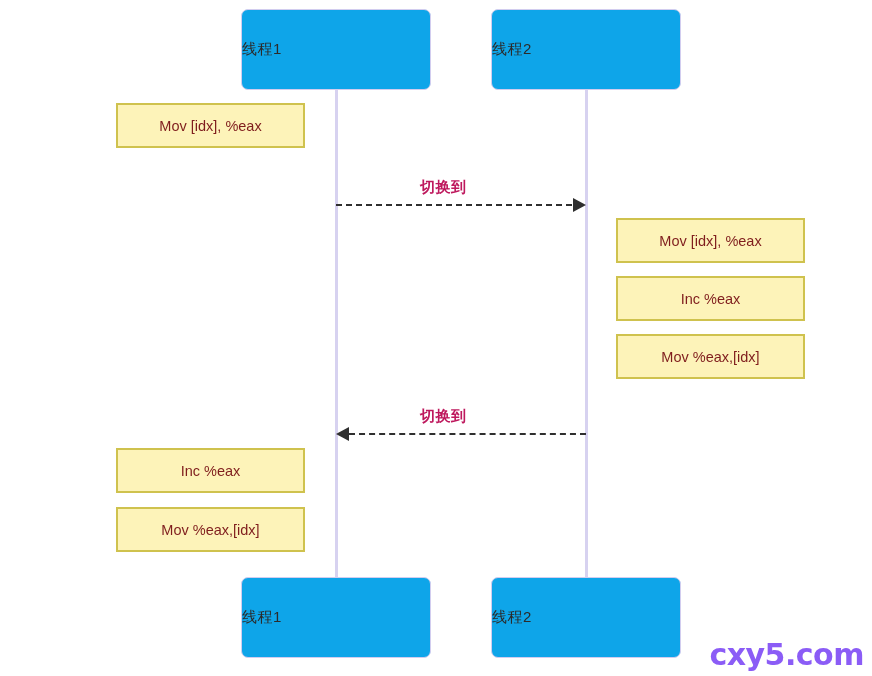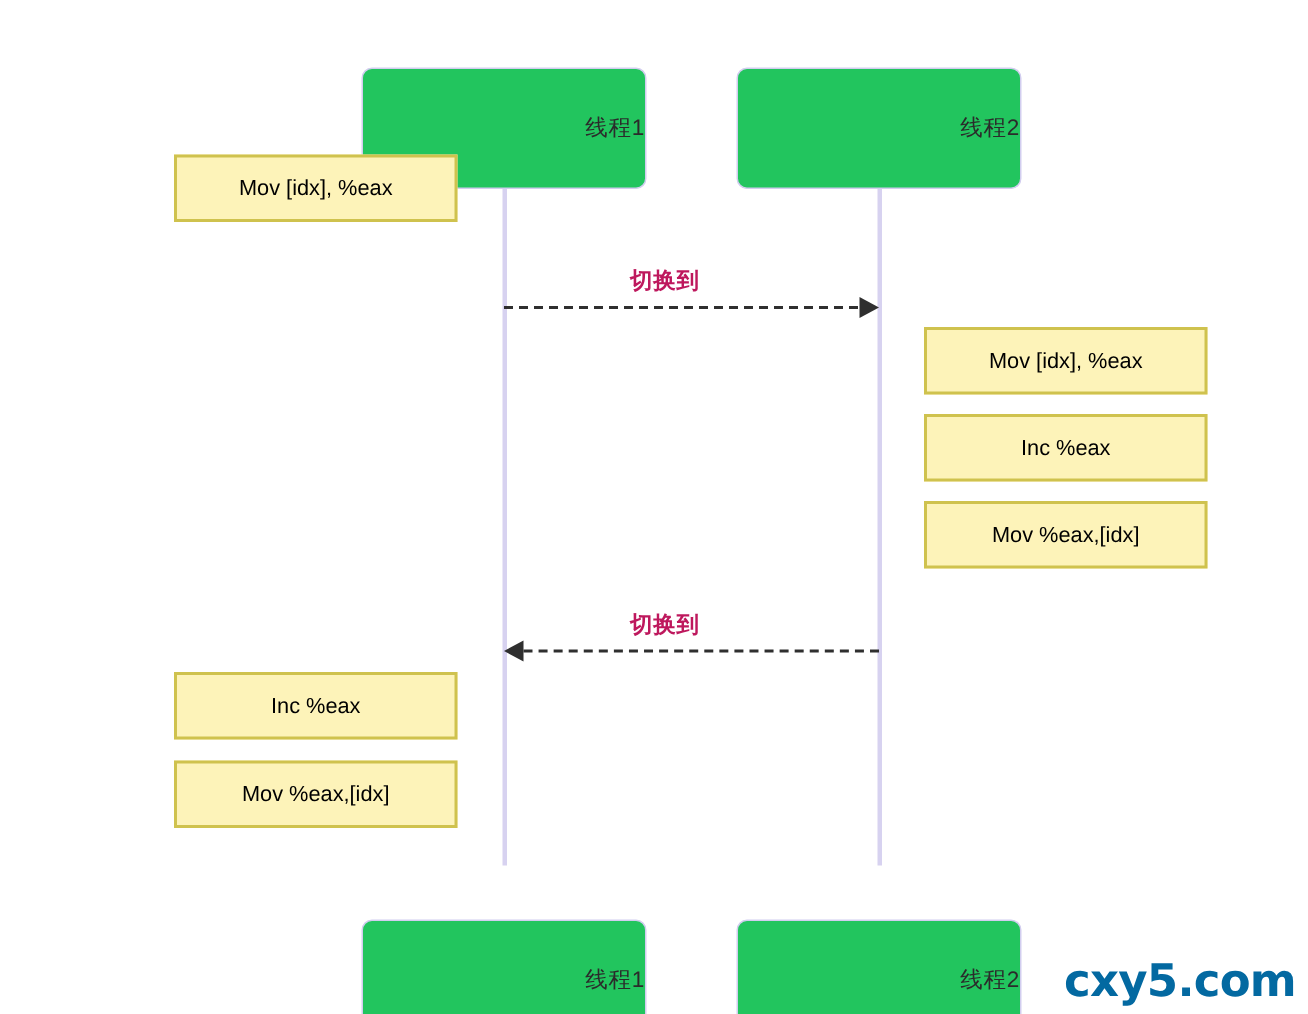--- a/index.html
+++ b/index.html
@@ -24,28 +24,27 @@
     position: absolute;
     width: 3px;
     background: #d7d2f0;
   }
   #lifeline-1 { left: 335px; top: 90px;  height: 487px; }
   #lifeline-2 { left: 585px; top: 90px;  height: 487px; }
 
   
   .actor-box {
     position: absolute;
-    background: #22c55e;
+    background: #0ea5e9;
     border: 1px solid #d2cdef;
     border-radius: 7px;
     display: flex;
     align-items: center;
-    justify-content: flex-end;
+    justify-content: flex-start;
     box-sizing: border-box;
-    margin-top: 36px;
   }
   .actor-label {
     font-size: 15px;
     color: #2b2b2b;
     letter-spacing: 0.5px;
   }
   #actor-top-1    { left: 241px; top: 9px;   width: 190px; height: 81px; }
   #actor-top-2    { left: 491px; top: 9px;   width: 190px; height: 81px; }
   #actor-bottom-1 { left: 241px; top: 577px; width: 190px; height: 81px; }
   #actor-bottom-2 { left: 491px; top: 577px; width: 190px; height: 81px; }
@@ -57,21 +56,21 @@
     border: 2px solid #cfc24e;
     display: flex;
     align-items: center;
     justify-content: center;
     box-sizing: border-box;
     width: 189px;
     height: 45px;
   }
   .instr-label {
     font-size: 14.5px;
-    color: #000000;
+    color: #7f1d1d;
     white-space: nowrap;
   }
   .col-left  { left: 116px; }
   .col-right { left: 616px; }
 
   #instr-l1 { top: 103px; }
   #instr-l2 { top: 448px; }
   #instr-l3 { top: 507px; }
   #instr-r1 { top: 218px; }
   #instr-r2 { top: 276px; }
@@ -118,21 +117,21 @@
   #message-2 .msg-label { left: 84px; top: -26px; }
 
   
   #watermark {
     position: absolute;
     right: 8px;
     bottom: 4px;
     font-family: "DejaVu Sans", sans-serif;
     font-size: 30px;
     font-weight: bold;
-    color: #0369a1;
+    color: #8b5cf6;
     letter-spacing: -0.5px;
   }
 </style>
 </head>
 <body>
 
 <div id="canvas">
 
   <div class="lifeline" id="lifeline-1"></div>
   <div class="lifeline" id="lifeline-2"></div>

